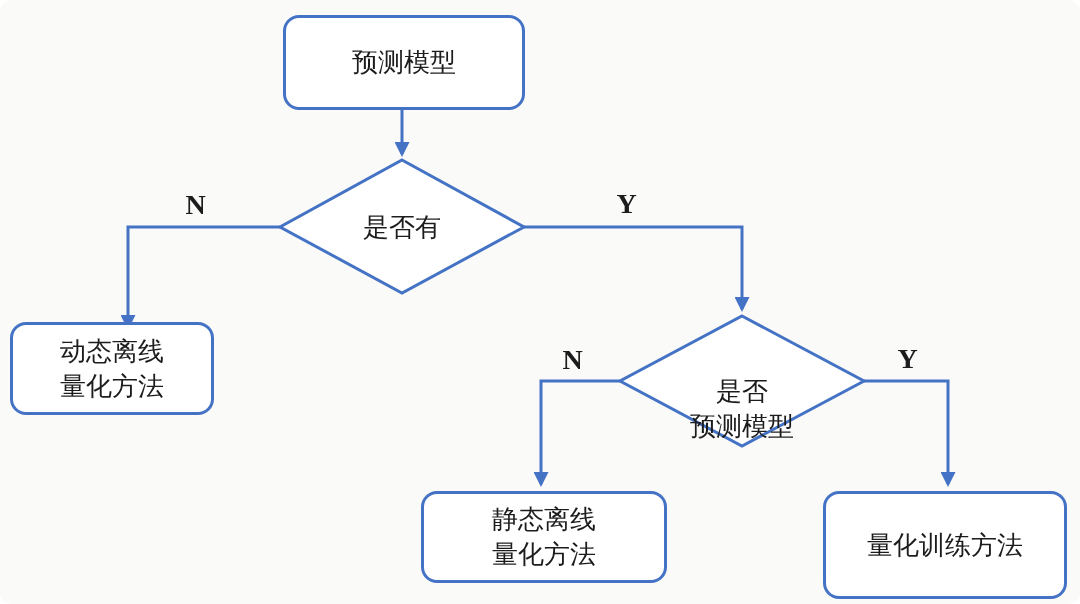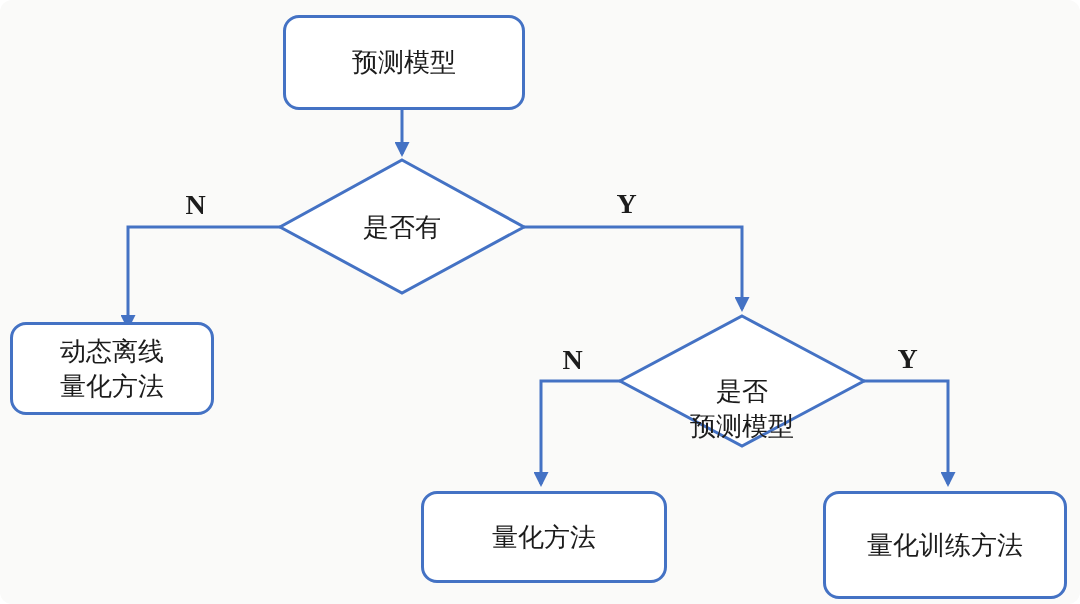--- a/index.html
+++ b/index.html
@@ -93,20 +93,21 @@
     <div>动态离线</div>
     <div>量化方法</div>
   </div>
 
   <div class="node diamond-text" style="left:620px; top:345px; width:244px; height:72px;margin-top:28px;">
     <div>是否</div>
     <div>预测模型</div>
   </div>
 
   <div class="node box" style="left:421px; top:491px; width:246px; height:92px;">
+    <div>静态离线</div>
     <div>量化方法</div>
   </div>
 
   <div class="node box" style="left:823px; top:491px; width:244px; height:108px;">
     <div>量化训练方法</div>
   </div>
 
   <span class="edge-label" style="left:196px; top:205px;">N</span>
   <span class="edge-label" style="left:627px; top:204px;">Y</span>
   <span class="edge-label" style="left:573px; top:360px;">N</span>

